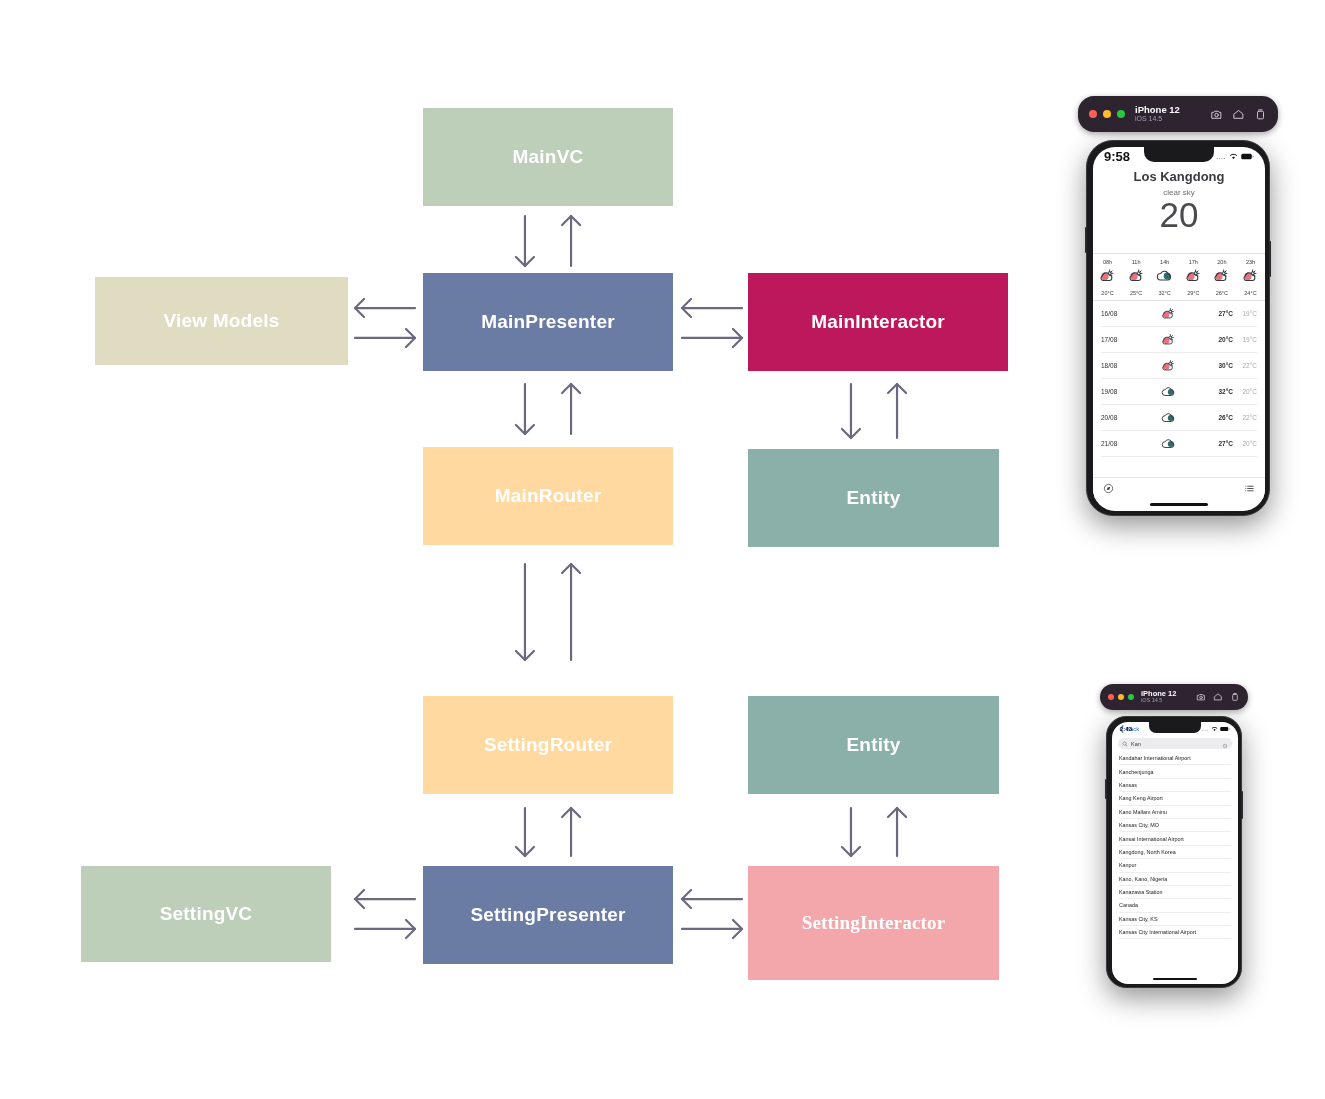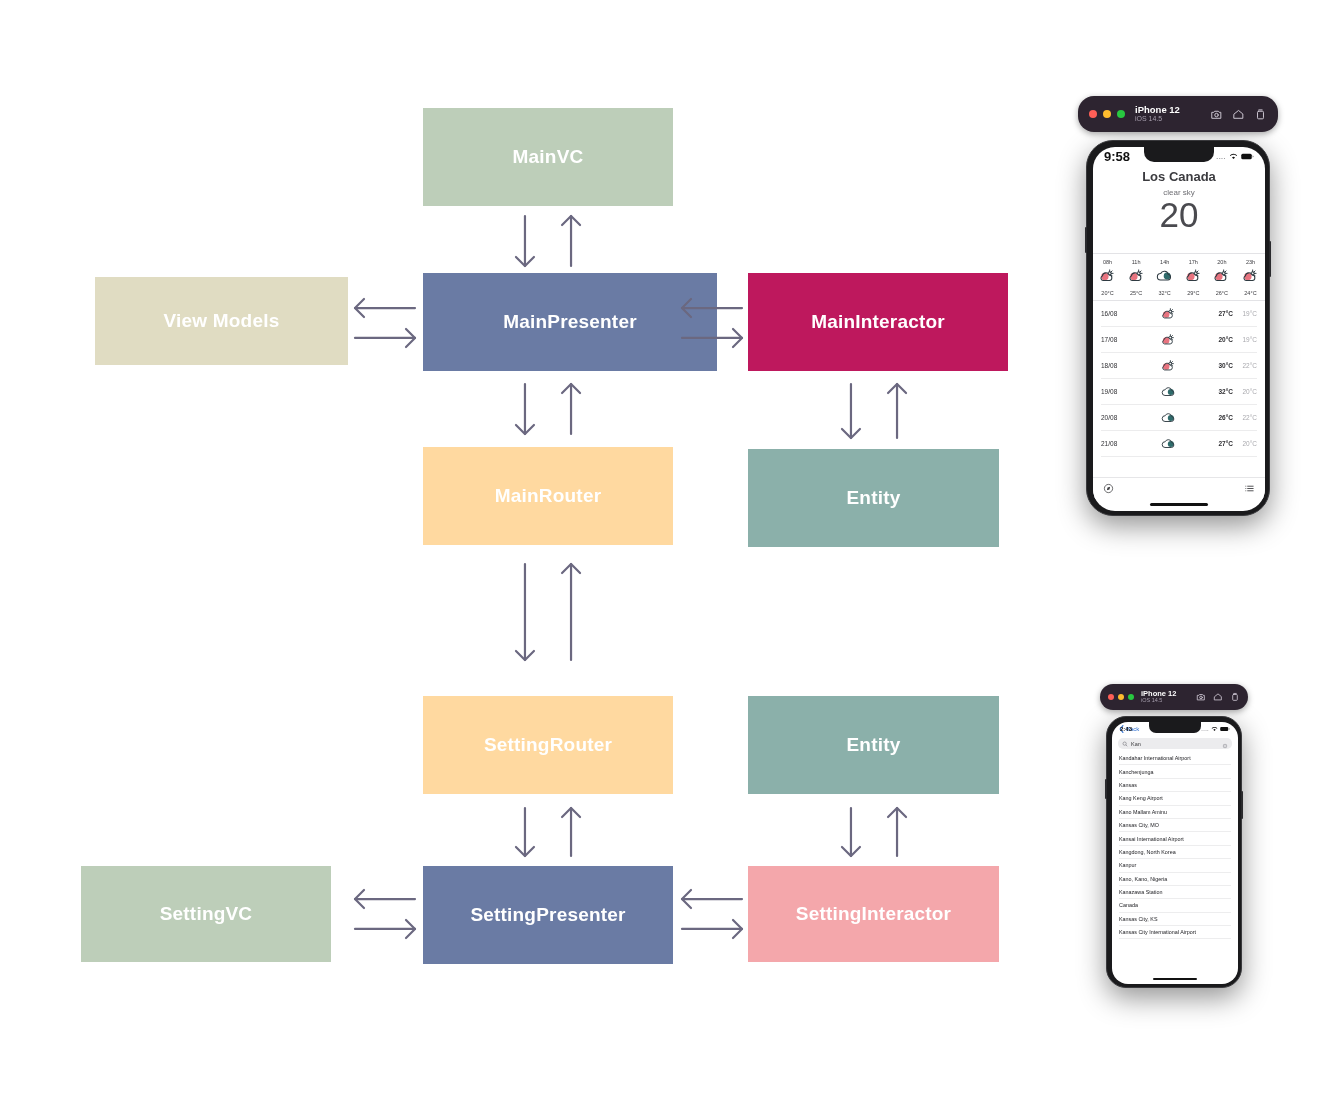--- a/index.html
+++ b/index.html
@@ -160,21 +160,21 @@
 
 <div id="canvas">
 
   <div id="nodes-layer">
       <div class="node" style="left: 423px; top: 108px; width: 250px; height: 98px; background: rgb(189, 206, 185);">
         <span>MainVC</span>
       </div>
       <div class="node" style="left: 95px; top: 277px; width: 253px; height: 88px; background: rgb(224, 220, 194);">
         <span>View Models</span>
       </div>
-      <div class="node" style="left: 423px; top: 273px; width: 294px; height: 98px; background: rgb(106, 123, 164);">
+      <div class="node" style="left: 423px; top: 273px; width: 250px; height: 98px; background: rgb(106, 123, 164);">
         <span>MainPresenter</span>
       </div>
       <div class="node" style="left: 748px; top: 273px; width: 260px; height: 98px; background: #be185d;">
         <span>MainInteractor</span>
       </div>
       <div class="node" style="left: 423px; top: 447px; width: 250px; height: 98px; background: rgb(255, 217, 160);">
         <span>MainRouter</span>
       </div>
       <div class="node" style="left: 748px; top: 449px; width: 251px; height: 98px; background: rgb(139, 176, 170);">
         <span>Entity</span>
@@ -184,21 +184,21 @@
       </div>
       <div class="node" style="left: 748px; top: 696px; width: 251px; height: 98px; background: rgb(139, 176, 170);">
         <span>Entity</span>
       </div>
       <div class="node" style="left: 81px; top: 866px; width: 250px; height: 96px; background: rgb(189, 206, 185);">
         <span>SettingVC</span>
       </div>
       <div class="node" style="left: 423px; top: 866px; width: 250px; height: 98px; background: rgb(106, 123, 164);">
         <span>SettingPresenter</span>
       </div>
-      <div class="node" style="left: 748px; top: 866px; width: 251px; height: 96px; background: rgb(244, 167, 171);">
+      <div class="node" style="left: 748px; top: 866px; width: 251px; height: 114px; background: rgb(244, 167, 171); font-family: Liberation Serif, serif;">
         <span>SettingInteractor</span>
       </div>
     </div>
 
   <div id="arrows-layer">
       <div class="arrow" style="left: 500px; top: 210px; width: 96px; height: 62px;">
         <svg width="96" height="62" viewBox="0 0 96 62">
           <path d="M24.96 6 L24.96 56" stroke="#6b6880" stroke-width="2.2" fill="none" stroke-linecap="round" stroke-linejoin="round"></path>
           <path d="M15.96 47 L24.96 56 L33.96 47" stroke="#6b6880" stroke-width="2.2" fill="none" stroke-linecap="round" stroke-linejoin="round"></path>
           <path d="M71.03999999999999 56 L71.03999999999999 6" stroke="#6b6880" stroke-width="2.2" fill="none" stroke-linecap="round" stroke-linejoin="round"></path>
@@ -329,21 +329,21 @@
               <path d="M8 3.1c2.1 0 4 .8 5.4 2.2l1.2-1.3A9.3 9.3 0 0 0 8 1.3a9.3 9.3 0 0 0-6.6 2.7l1.2 1.3A7.6 7.6 0 0 1 8 3.1z" fill="#111"></path>
             </svg>
             <svg width="13" height="7" viewBox="0 0 26 12">
               <rect x="0.5" y="0.5" width="21" height="11" rx="3" fill="#111"></rect>
               <path d="M23.5 4.2v3.6a2.2 2.2 0 0 0 0-3.6z" fill="#111"></path>
             </svg>
           </span>
         </div>
 
         <div style="margin-top:22px;">
-          <div class="w-city" style="font-size:13px;">Los Canada</div>
+          <div class="w-city" style="font-size:13px;">Los Kangdong</div>
           <div class="w-desc" style="font-size:8px;margin-top:4px;">clear sky</div>
           <div class="w-temp" style="font-size:35px;margin-top:-2px;">20</div>
         </div>
 
         <div class="hr-line" style="margin-top:18px;"></div>
         <div class="hour-row" id="hourly-row" style="padding:5px 6px 4px 6px;">
             <div class="hour-col">
               <div class="hour-lbl" style="font-size: 5.5px;">08h</div>
               <div style="margin: 2px 0px;"><svg width="17" height="17" viewBox="0 0 32 32">
                   <circle cx="11" cy="18" r="7" fill="#e8737f"></circle>

